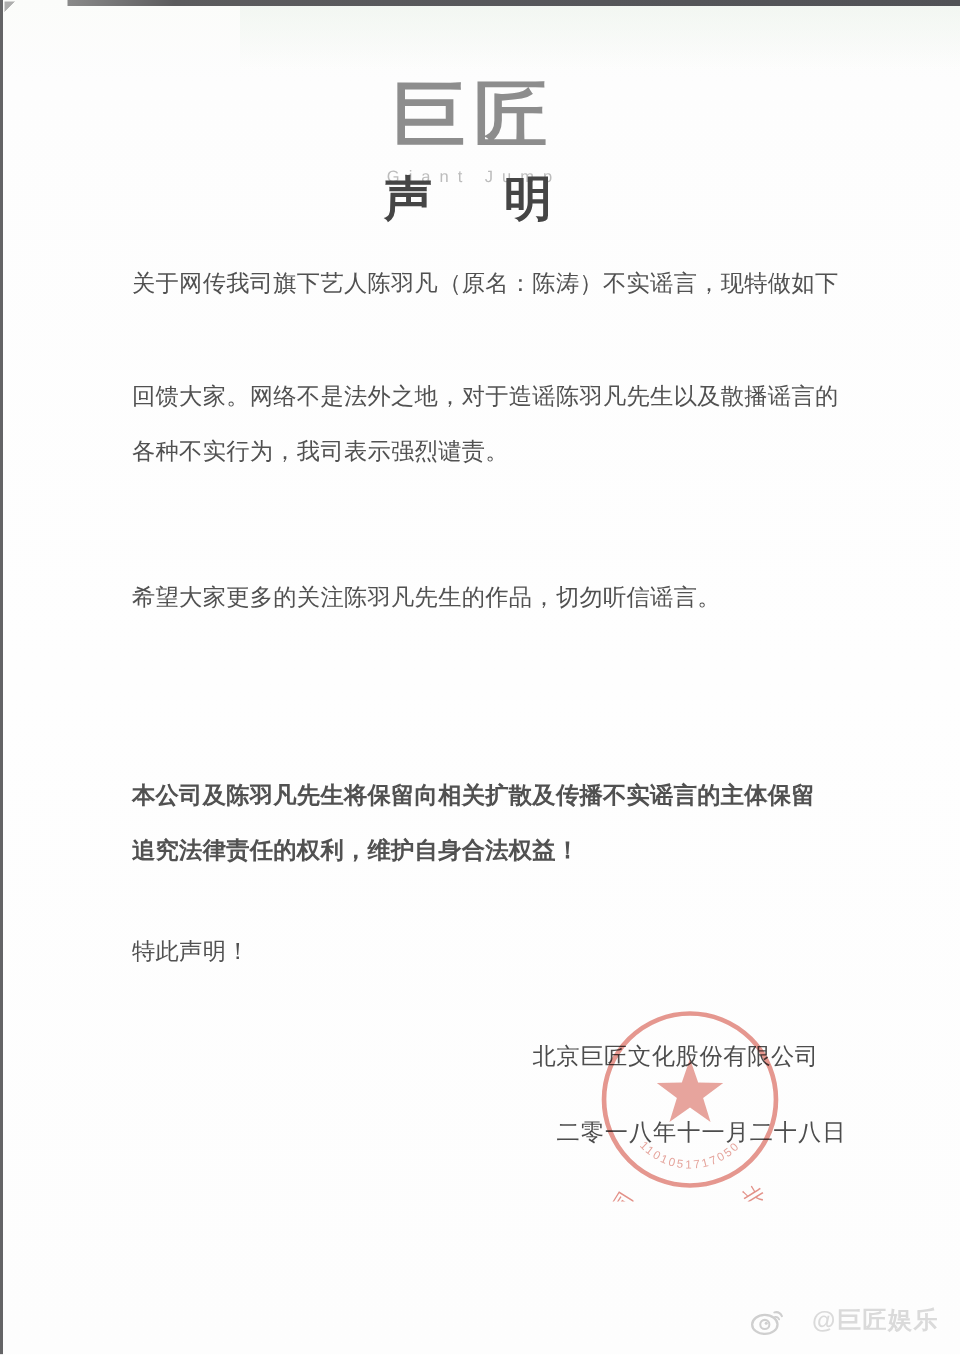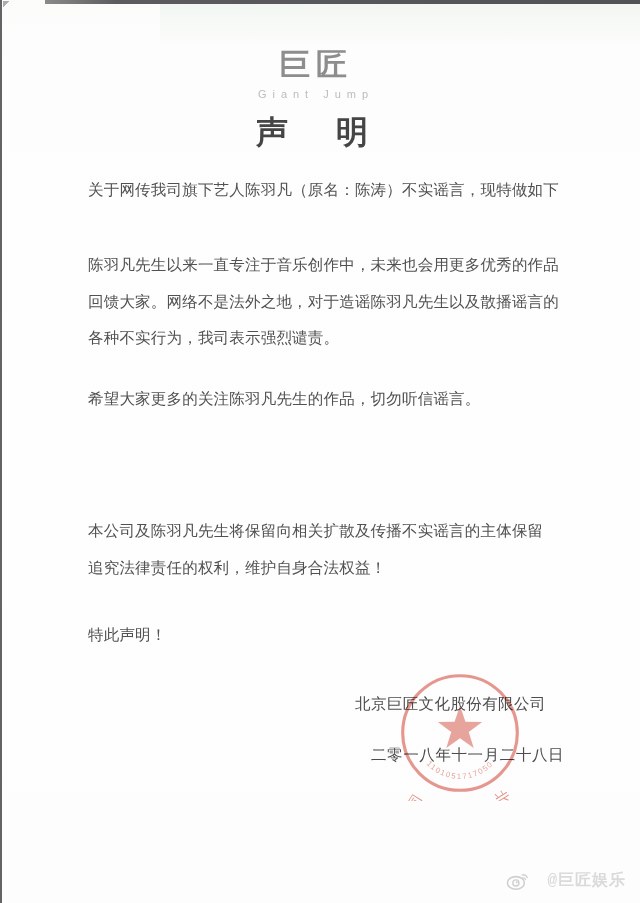--- a/index.html
+++ b/index.html
@@ -36,21 +36,21 @@
 
   .content {
     position: absolute; inset: 0;
     color: #4f4f4f;
     filter: blur(0.3px);
   }
 
   
   .logo-wrap { position: absolute; top: 44px; left: 0; right: 8px; text-align: center; }
   .logo-cn {
-    font-size: 31px; font-weight: 700; color: #8d8d8d;
+    font-size: 49px; font-weight: 700; color: #8d8d8d;
     letter-spacing: 6px;
     font-family: Liberation Sans, sans-serif;
   }
   .logo-en {
     margin-top: 2px;
     font-size: 11px; color: #bcbcbc; letter-spacing: 6px;
     text-transform: none;
   }
 
   
@@ -61,40 +61,40 @@
 
   
   .para {
     position: absolute; left: 88px; width: 476px;
     font-size: 15.5px; color: #515151; letter-spacing: 0.2px;
   }
   .para .line { height: 36.5px; line-height: 20px; }
   .p1 { top: 180px; }
   .p2 { top: 255px; }
   .p3 { top: 389px; }
-  .p4 { top: 521px; }
+  .p4 { top: 521px; font-weight: bold; }
   .p5 { top: 625px; }
 
   
   .sig-company { position: absolute; top: 694px; left: 355px; font-size: 15.5px; color: #4c4c4c; letter-spacing: 0.4px; }
   .sig-date    { position: absolute; top: 745px; left: 371px; font-size: 15.5px; color: #4c4c4c; letter-spacing: 0.6px; }
 
   
   .seal {
     position: absolute; top: 665px; left: 392px; width: 136px; height: 136px;
     mix-blend-mode: multiply;
     opacity: 0.82;
     filter: blur(0.5px);
     pointer-events: none;
   }
 
   
   .watermark {
     position: absolute; right: 14px; bottom: 12px;
-    display: flex; align-items: center; gap: 16px; font-family: Liberation Mono, monospace;
+    display: flex; align-items: center; gap: 16px;
   }
   .watermark .wm-text { font-size: 16px; color: #dadada; letter-spacing: 1px; font-weight: 700; }
   .wm-icon { width: 26px; height: 22px; }
 </style>
 </head>
 <body>
 
 <div class="photo">
 
   <div class="edge-top"></div>
@@ -109,21 +109,20 @@
       <div class="logo-en">Giant Jump</div>
     </div>
 
     <div class="title">声　明</div>
 
     <div class="para p1">
       <div class="line">关于网传我司旗下艺人陈羽凡（原名：陈涛）不实谣言，现特做如下</div>
     </div>
 
     <div class="para p2">
-      <div class="line">陈羽凡先生以来一直专注于音乐创作中，未来也会用更多优秀的作品</div>
       <div class="line">回馈大家。网络不是法外之地，对于造谣陈羽凡先生以及散播谣言的</div>
       <div class="line">各种不实行为，我司表示强烈谴责。</div>
     </div>
 
     <div class="para p3">
       <div class="line">希望大家更多的关注陈羽凡先生的作品，切勿听信谣言。</div>
     </div>
 
     <div class="para p4">
       <div class="line">本公司及陈羽凡先生将保留向相关扩散及传播不实谣言的主体保留</div>

